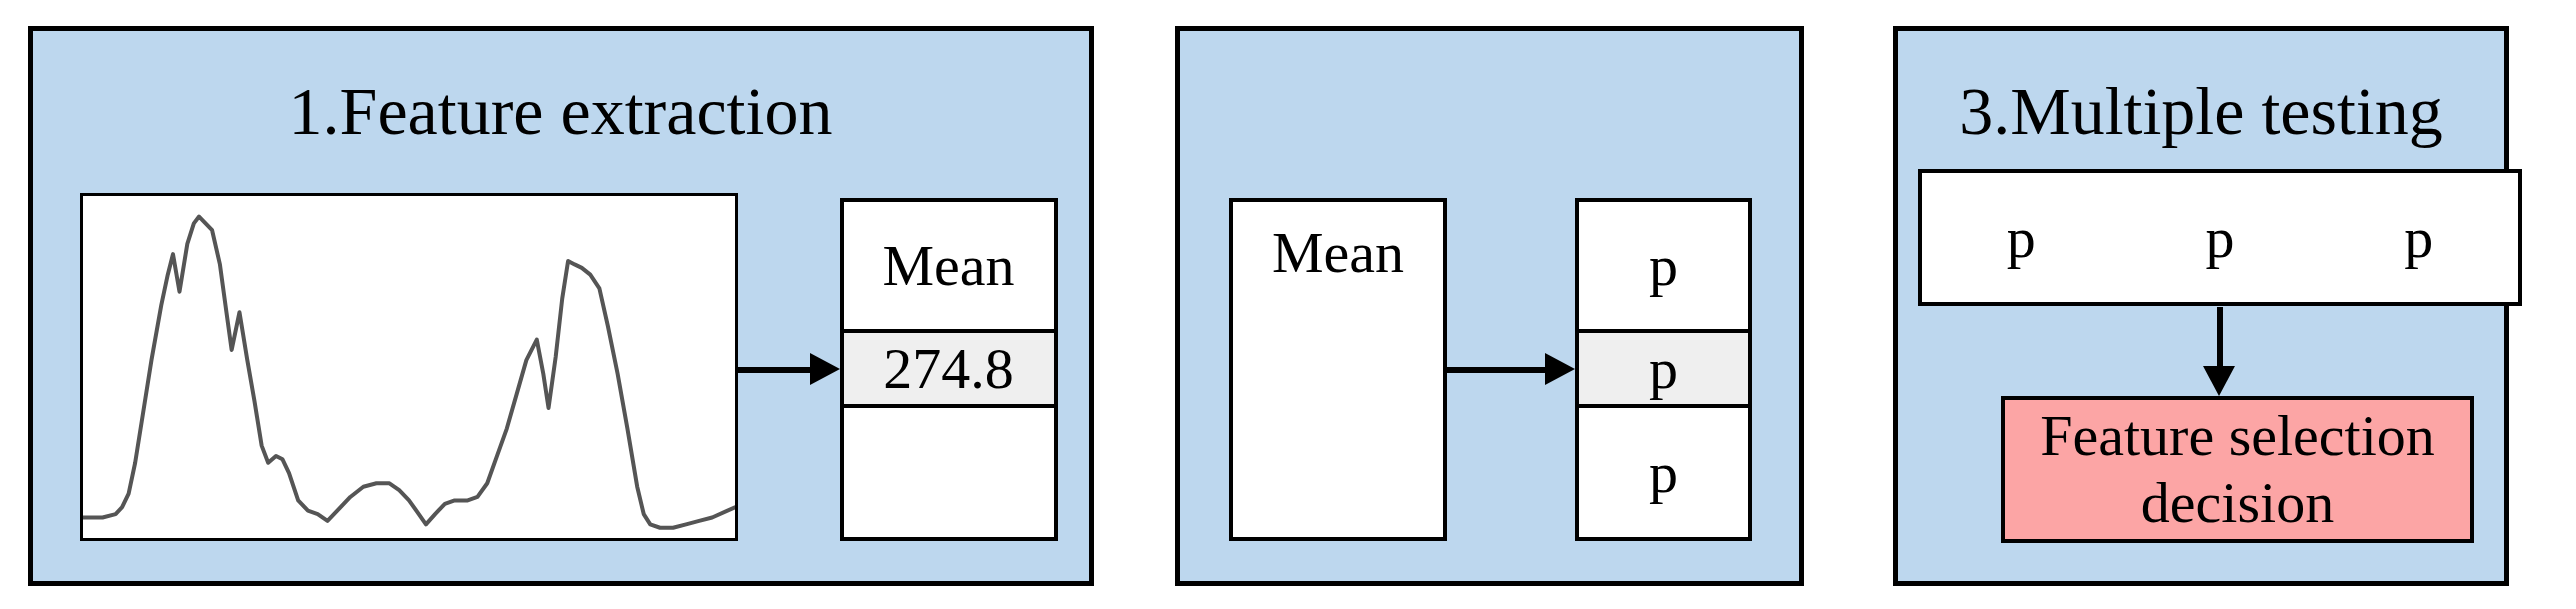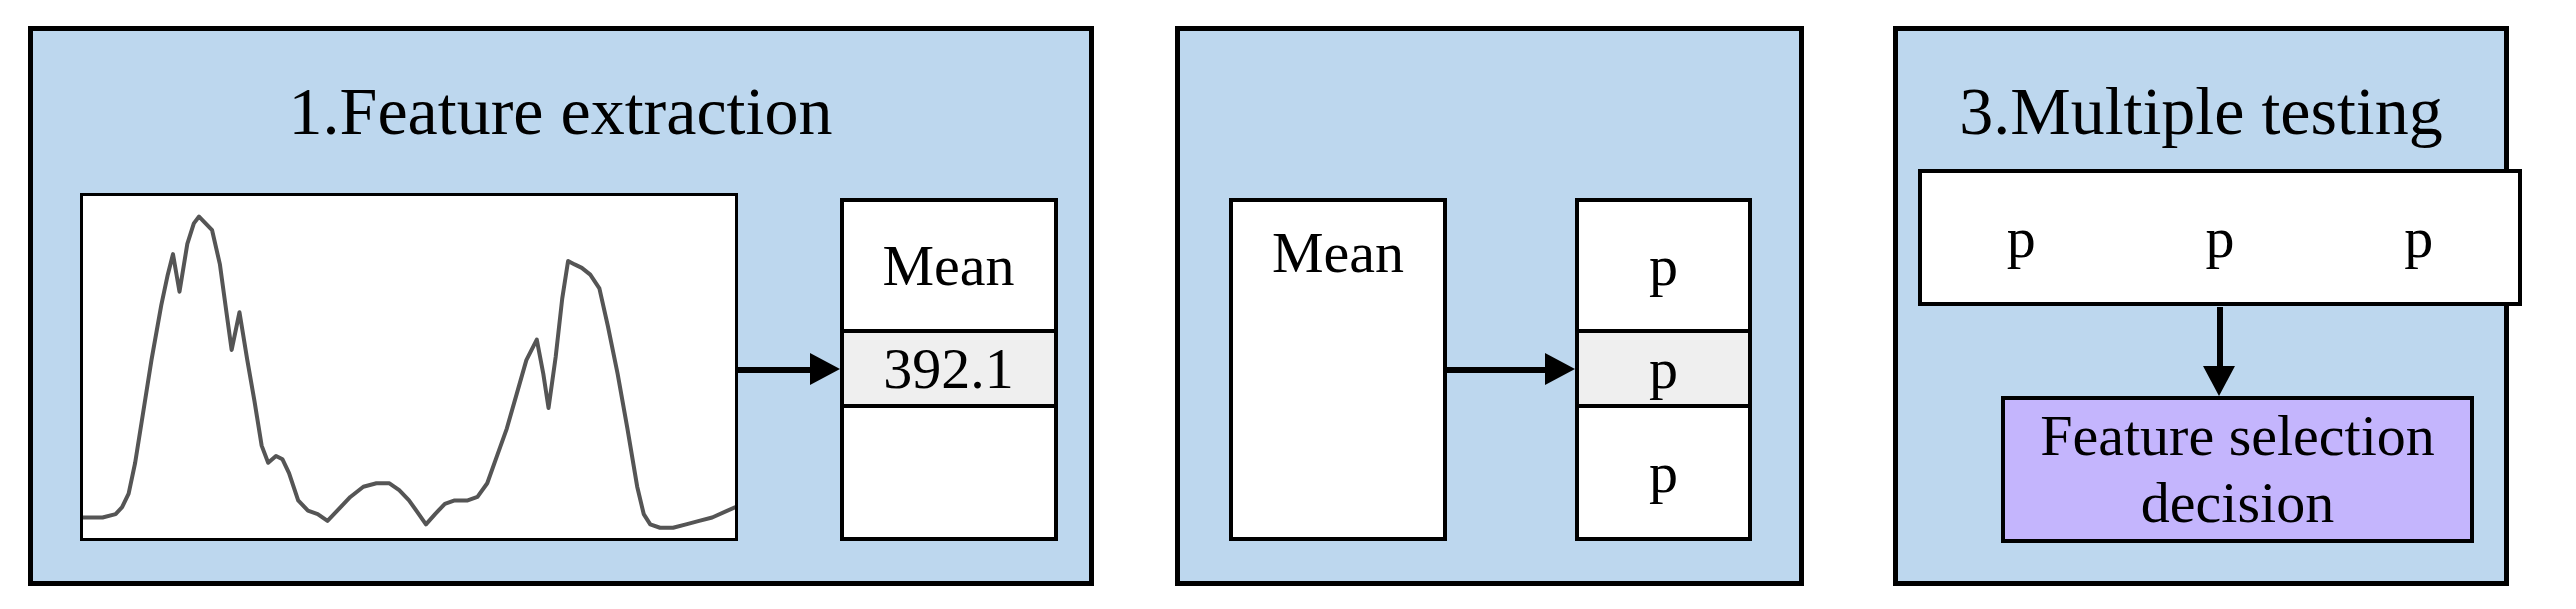--- a/index.html
+++ b/index.html
@@ -59,21 +59,21 @@
     position:absolute; left:20px; top:138px; width:604px; height:137px;
     background:#fff; border:4.2px solid #000;
     display:flex;
   }
   .prow .pcell {
     flex:1; display:flex; align-items:center; justify-content:center;
     font-size:58px; line-height:1;
   }
   .decision {
     position:absolute; left:103px; top:365px; width:473px; height:147px;
-    background:#c4b5fd; border:4.2px solid #000;
+    background:#fca5a5; border:4.2px solid #000;
     display:flex; align-items:center; justify-content:center;
     text-align:center; font-size:58px; line-height:1.15;
   }
 
   
   .arrow-shaft-h { position:absolute; height:5.8px; background:#000; }
   .arrow-shaft-v { position:absolute; width:5.8px;  background:#000; }
   .arrow-head-right {
     position:absolute; width:0; height:0;
     border-top:16.7px solid transparent; border-bottom:16.7px solid transparent;
@@ -103,21 +103,21 @@
       <svg viewBox="0 0 100 100" preserveAspectRatio="none">
         <polyline id="signal-line" fill="none" stroke-width="4" stroke-linejoin="round" stroke-linecap="round" vector-effect="non-scaling-stroke" stroke="#555555" points="0,94 3,94 5,93 6,91 7,87 8,78 9,66 10.5,48 12,32 13,23 13.8,17 14.8,28 16,14 17,8 17.8,6 18.8,8 19.8,10 21,20 22,34 22.8,45 24,34 25.2,48 26.3,60 27.4,73 28.4,78 29.6,76 30.6,77 31.6,81 33,89 34.5,92 36,93 37.5,95 39,92 41,88 43,85 45,84 47,84 48.5,86 50,89 51.5,93 52.6,96 54,93 55.5,90 57,89 59,89 60.5,88 62,84 63.5,76 65,68 66.5,58 68,48 69.6,42 70.6,52 71.4,62 72.5,47 73.5,30 74.4,19 75.4,20 76.5,21 77.8,23 79.2,27 80.5,38 82,52 83.5,68 85,85 86,93 87,96 88.5,97 90.5,97 92.5,96 94.5,95 96.5,94 100,91"></polyline>
       </svg>
     </div>
 
     <div class="arrow-shaft-h a1-shaft"></div>
     <div class="arrow-head-right a1-head"></div>
 
     <div class="feature-table">
       <div class="cell row-1">Mean</div>
-      <div class="cell row-2">392.1</div>
+      <div class="cell row-2">274.8</div>
       <div class="cell row-3"></div>
     </div>
   </section>
 
   <section class="panel panel-2">
 
     <div class="srcbox">Mean</div>
 
     <div class="arrow-shaft-h a2-shaft"></div>
     <div class="arrow-head-right a2-head"></div>

